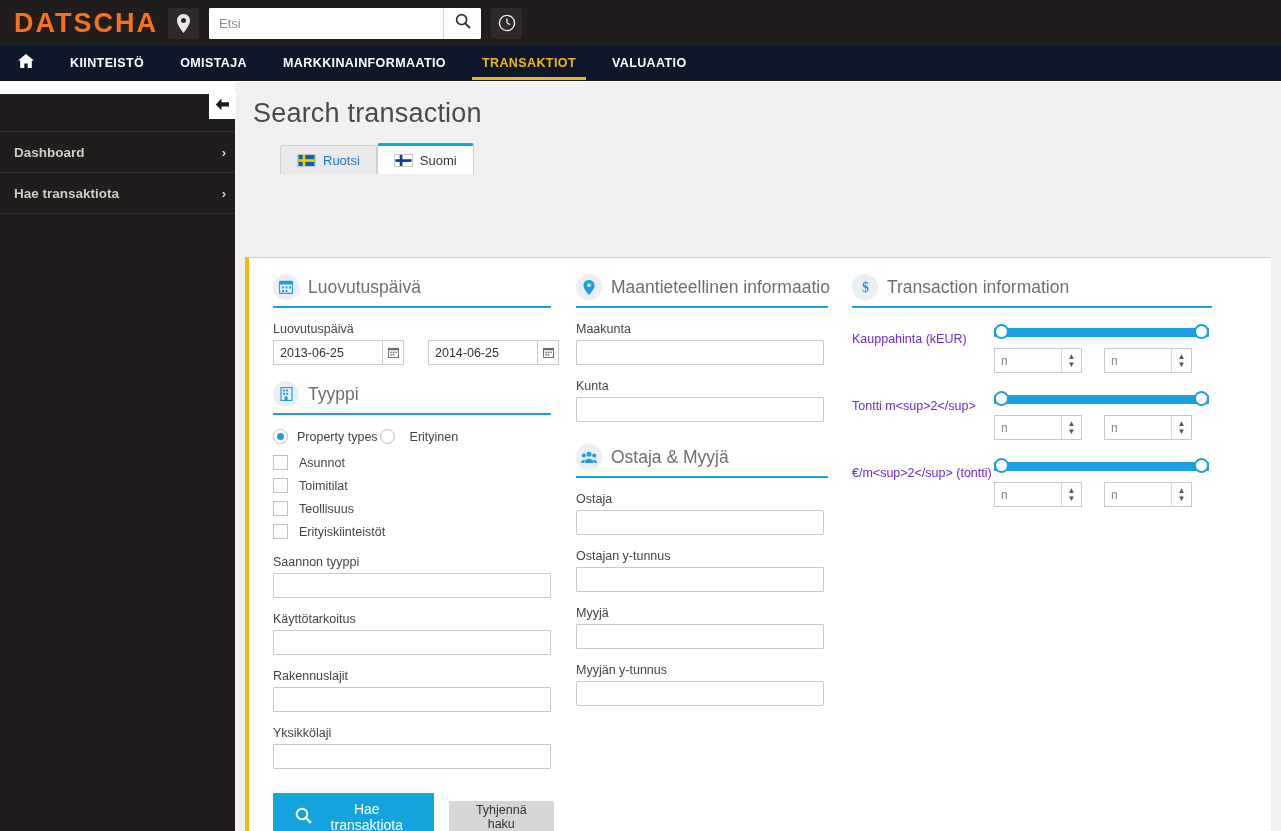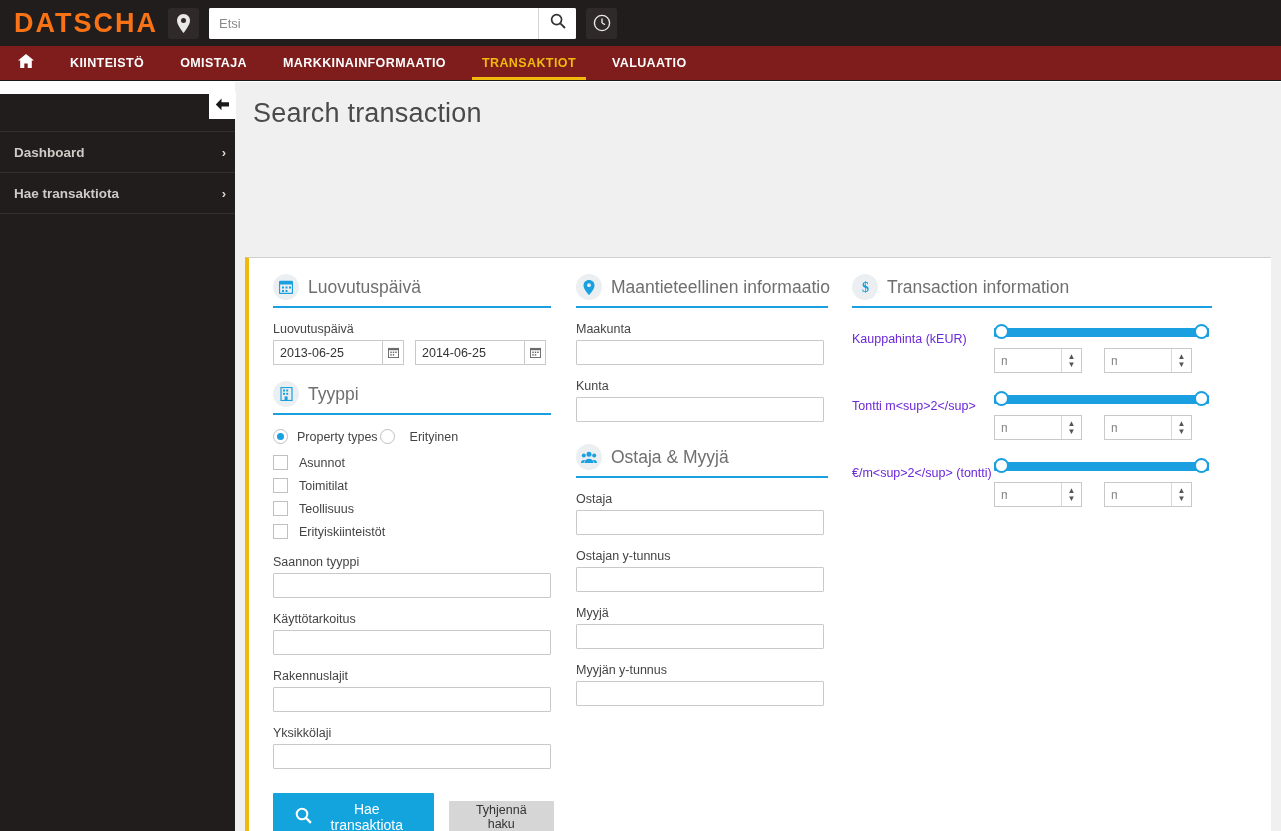--- a/index.html
+++ b/index.html
@@ -34,21 +34,21 @@
     border-radius: 3px;
     display: flex; align-items: center; justify-content: center;
     margin-left: 10px;
     cursor: pointer;
   }
   .topbar-btn svg { display:block; }
   .search-wrap {
     margin-left: 10px;
     display: flex; align-items: stretch;
     height: 31px;
-    width: 367px;
+    width: 272px;
     background: #fff;
     border-radius: 2px;
     overflow: hidden;
   }
   .search-wrap input {
     flex: 1;
     border: 0; outline: 0;
     padding: 0 10px;
     font-size: 13px;
     font-family: "Liberation Sans", sans-serif;
@@ -61,21 +61,21 @@
     display: flex; align-items: center; justify-content: center;
     background: #fff;
     border-left: 1px solid #d4d4d4;
     cursor: pointer;
   }
 
   
   .navbar {
     position: absolute; left:0; top: 46px;
     width: 1281px; height: 35px;
-    background: #7f1d1d;
+    background: #0f172a;
     display: flex; align-items: stretch;
     border-bottom: 1px solid #1a1715;
   }
   .nav-home {
     width: 52px;
     display:flex; align-items:center; justify-content:center;
     cursor: pointer;
   }
   .nav-item {
     display: flex; align-items: center;
@@ -221,21 +221,21 @@
     font-size: 12.5px;
     font-family: "Liberation Sans", sans-serif;
     color: #333;
     padding: 0 6px;
     outline: none;
     border-radius: 1px;
   }
   .inp-full-1 { width: 278px; margin-bottom: 14px; }
   .inp-full-2 { width: 248px; margin-bottom: 14px; }
 
-  .date-row { display: flex; gap: 11px; margin-bottom: 16px; }
+  .date-row { display: flex; gap: 24px; margin-bottom: 16px; }
   .date-grp { display: flex; }
   .date-grp .inp { width: 109px; border-right: none; }
   .cal-btn {
     width: 22px; height: 25px;
     border: 1px solid #c9c9c9;
     background: #fff;
     display:flex; align-items:center; justify-content:center;
     cursor: pointer;
   }
 
@@ -417,20 +417,42 @@
     <svg width="15" height="13" viewBox="0 0 15 13">
         <path d="M6.5 0.5L0.8 6.4l5.7 5.9V8.6H14V4.2H6.5z" fill="#1a1a1a"></path>
       </svg>
   </span>
 </div>
 
 <div class="main">
 
   <h1 class="page-title">Search transaction</h1>
 
+  <div class="tabs">
+    <div class="tab">
+      <span>
+        <svg class="flag" viewBox="0 0 19 13">
+            <rect width="19" height="13" fill="#0d63b0"></rect>
+            <rect x="0" y="5" width="19" height="3" fill="#f5d000"></rect>
+            <rect x="5" y="0" width="3" height="13" fill="#f5d000"></rect>
+          </svg>
+      </span>
+      <span>Ruotsi</span>
+    </div>
+    <div class="tab active">
+      <span>
+        <svg class="flag" viewBox="0 0 19 13">
+            <rect width="19" height="13" fill="#ffffff"></rect>
+            <rect x="0" y="5" width="19" height="3.2" fill="#0b3f87"></rect>
+            <rect x="5" y="0" width="3.2" height="13" fill="#0b3f87"></rect>
+          </svg>
+      </span>
+      <span>Suomi</span>
+    </div>
+  </div>
 
   <div class="panel">
     <div class="cols">
 
       <div class="col1">
 
         <div class="sec">
           <span class="sec-icon">
             <svg width="14" height="14" viewBox="0 0 14 14">
                 <rect x="0.5" y="1.5" width="13" height="12" rx="1" fill="none" stroke="#1a9fe0" stroke-width="1.3"></rect>

